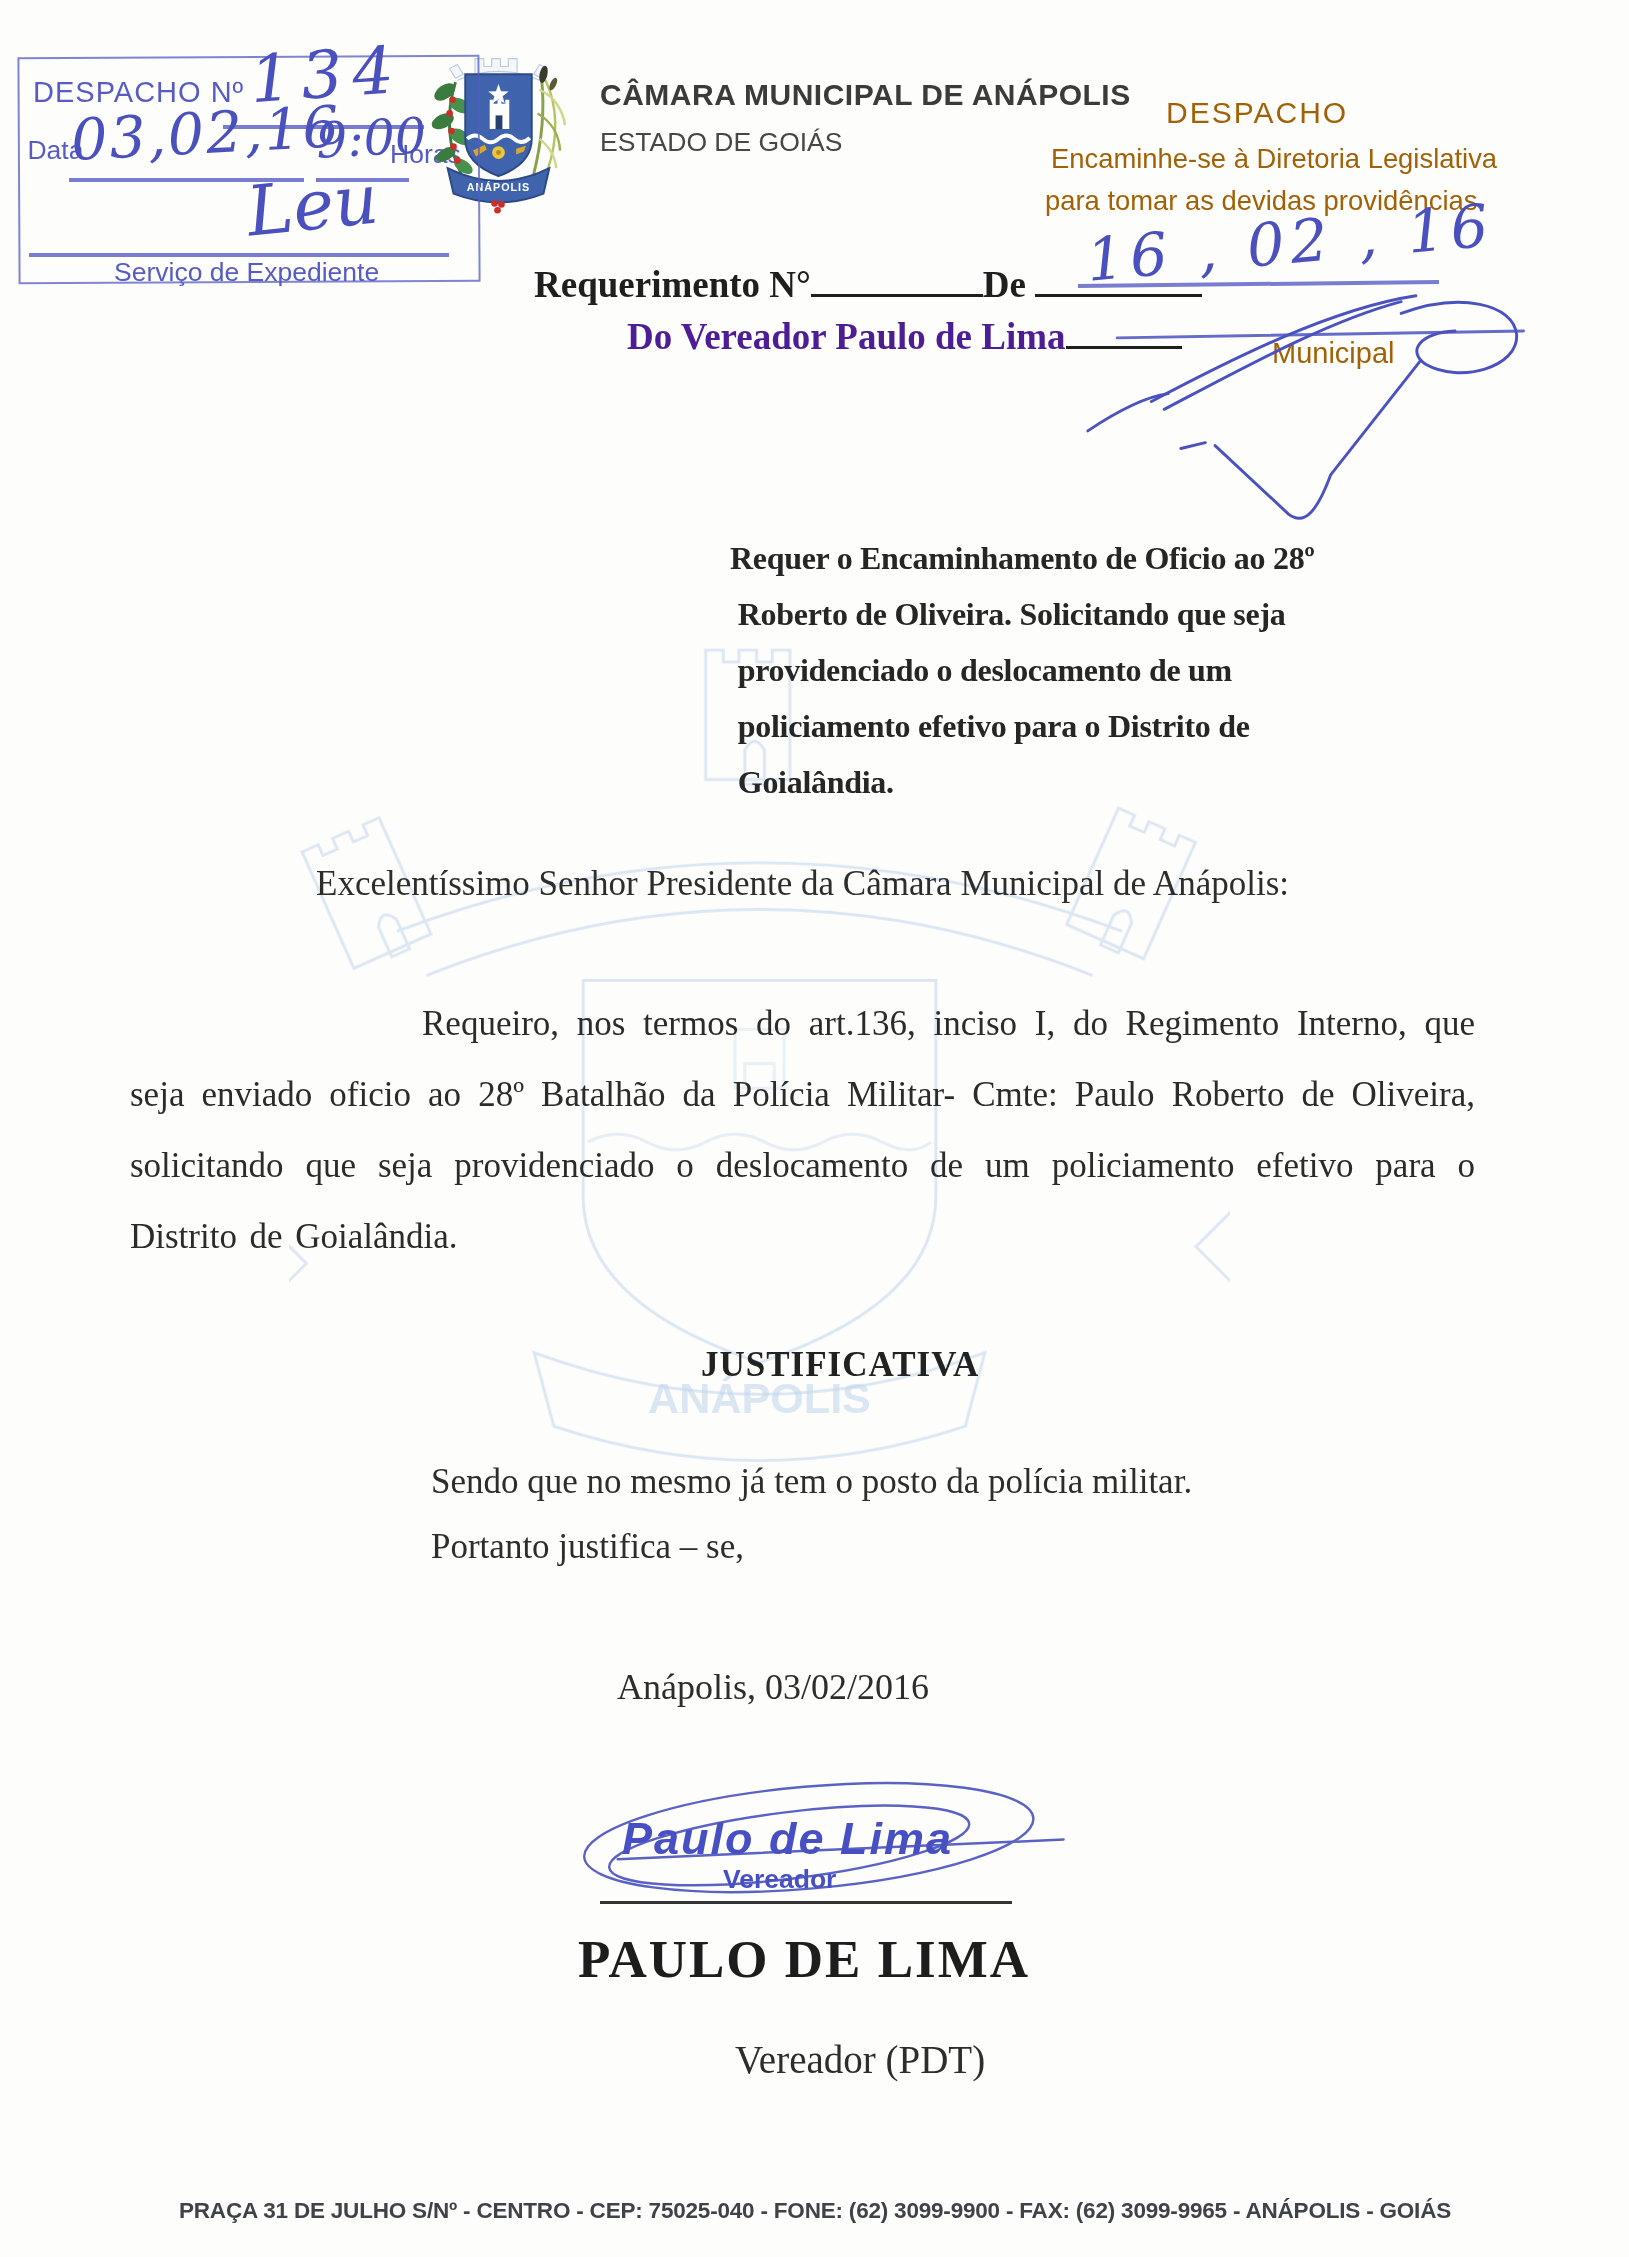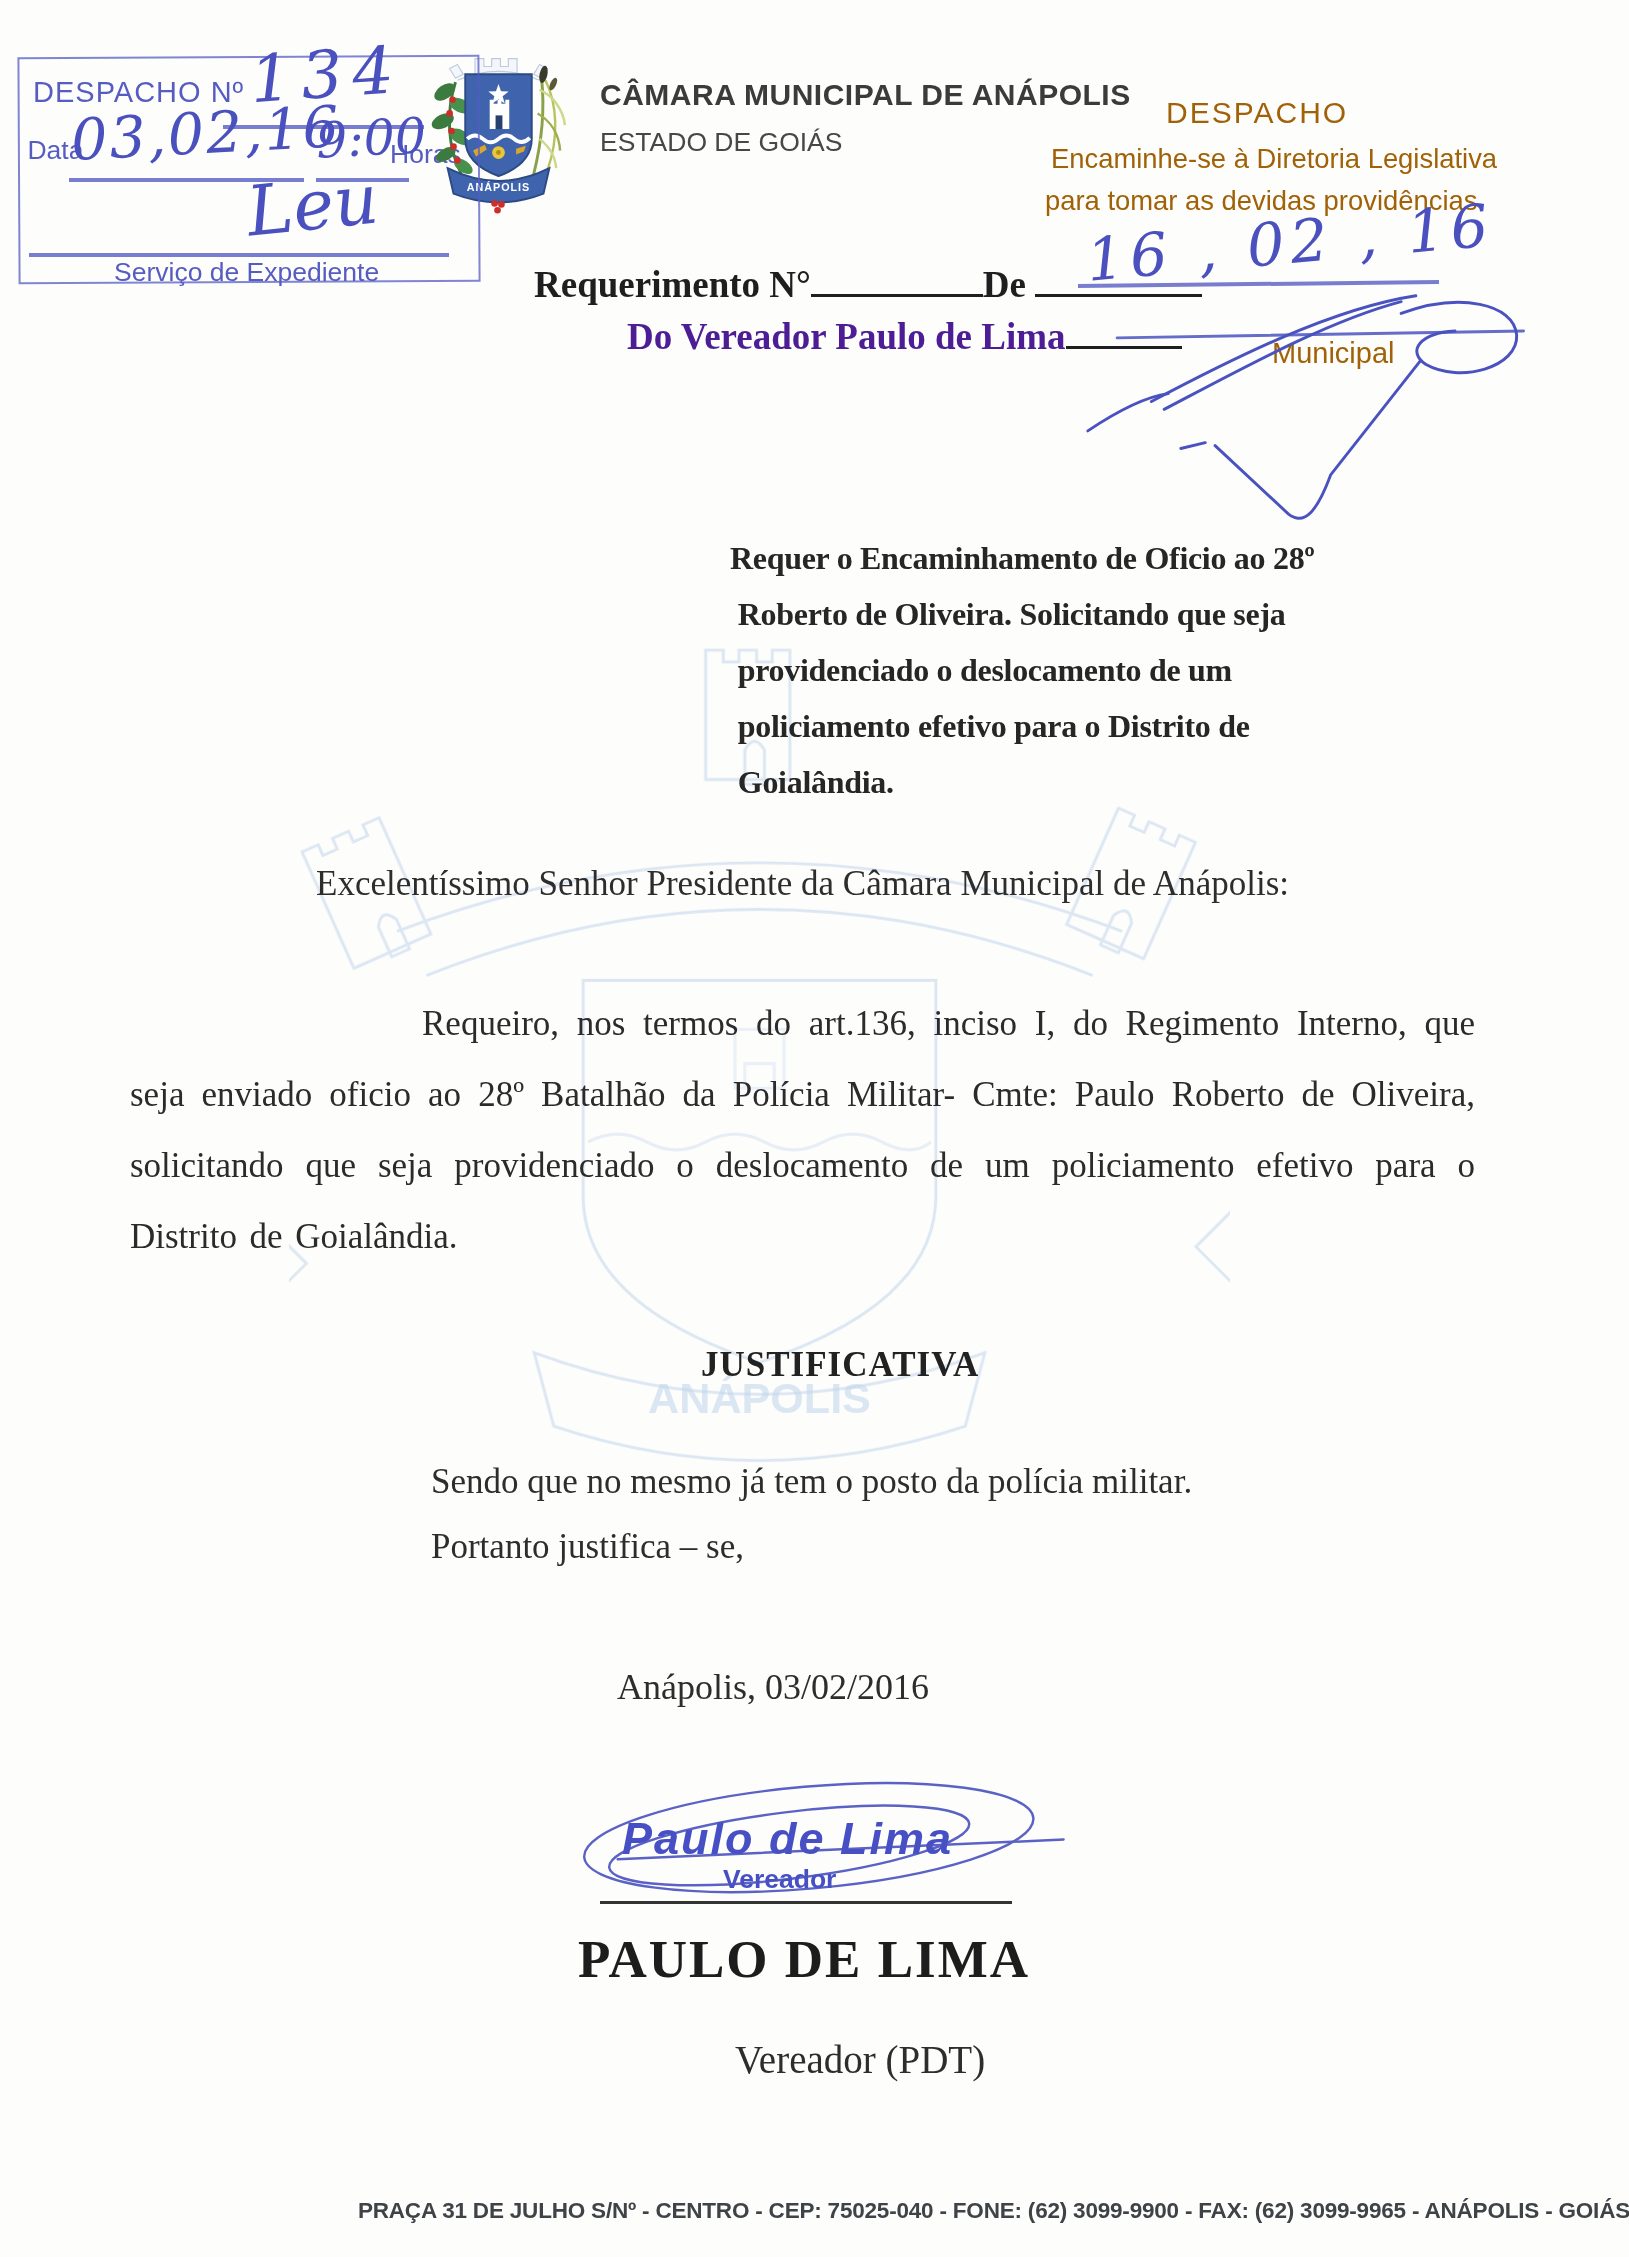--- a/index.html
+++ b/index.html
@@ -205,18 +205,18 @@
     <g class="ink" stroke-width="2.5" opacity=".9">
       <ellipse cx="265" cy="70" rx="230" ry="52" transform="rotate(-5 265 70)"></ellipse>
       <ellipse cx="245" cy="78" rx="185" ry="34" transform="rotate(-7 245 78)"></ellipse>
       <path d="M70 92 L525 72"></path>
     </g>
   </svg>
   <div style="position:absolute;left:600px;top:1901px;width:412px;height:2.9px;background:#333;z-index:10;"></div>
   <div class="t serifbold" style="left:578px;top:1929px;font-size:53px;letter-spacing:2px;color:#1d1d1d;z-index:10;">PAULO DE LIMA</div>
   <div class="t" style="left:735px;top:2037px;font-size:39px;z-index:10;">Vereador (PDT)</div>
 
-  <div style="position:absolute;left:0;right:0;top:2198px;text-align:right;
+  <div style="position:absolute;left:0;right:0;top:2198px;text-align:center;
               font-family:'Liberation Sans',sans-serif;font-weight:bold;font-size:22.5px;
               color:#3f4347;letter-spacing:-0.2px;z-index:10;">PRAÇA 31 DE JULHO S/Nº - CENTRO - CEP: 75025-040 - FONE: (62) 3099-9900 - FAX: (62) 3099-9965 - ANÁPOLIS - GOIÁS</div>
 
 </div>
 
 
 </body></html>

